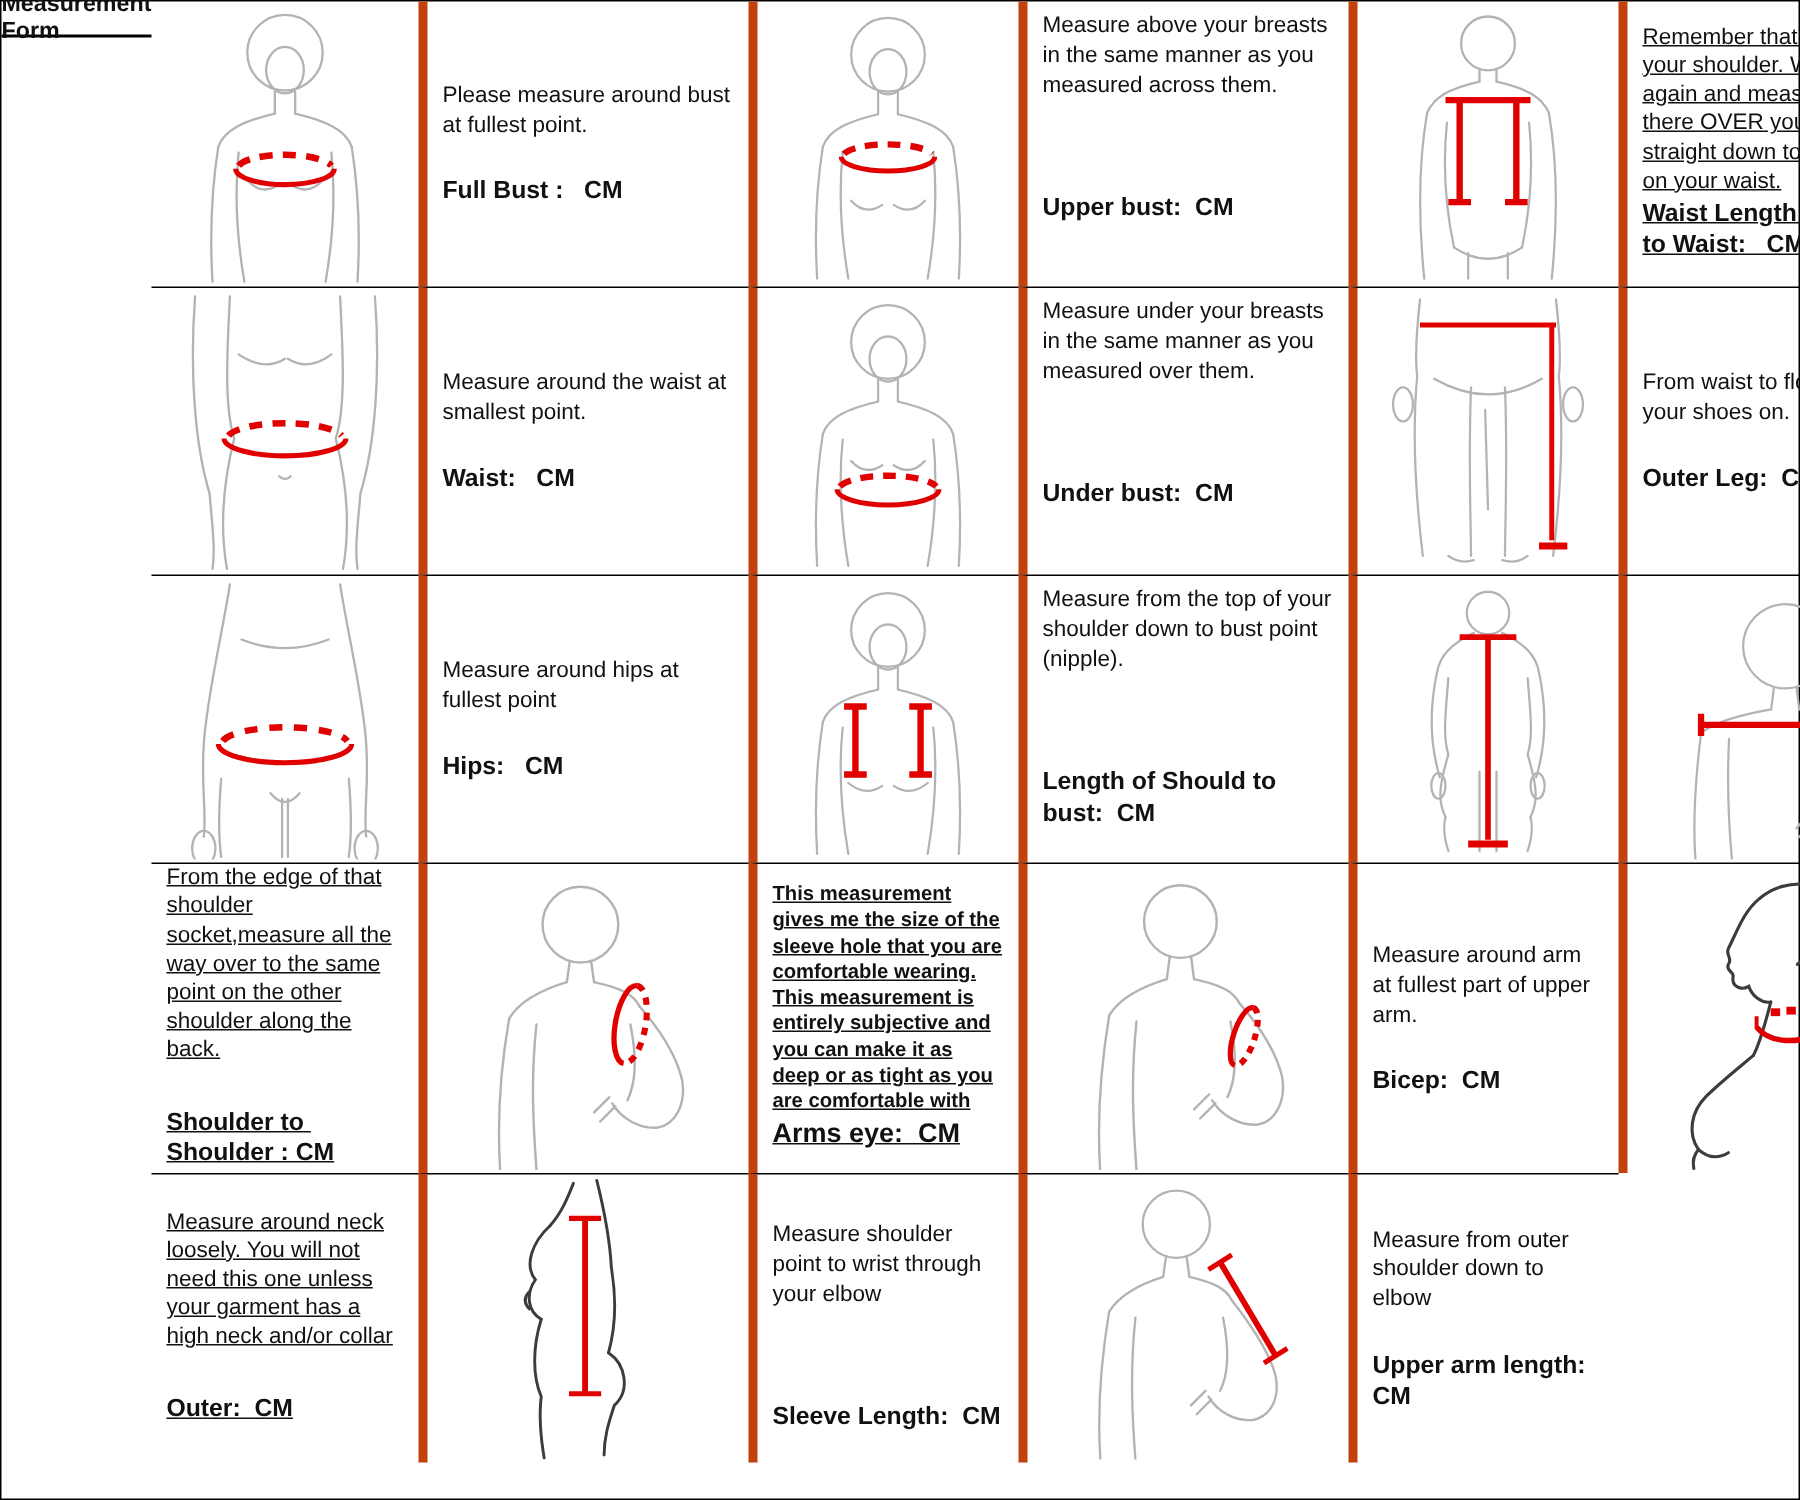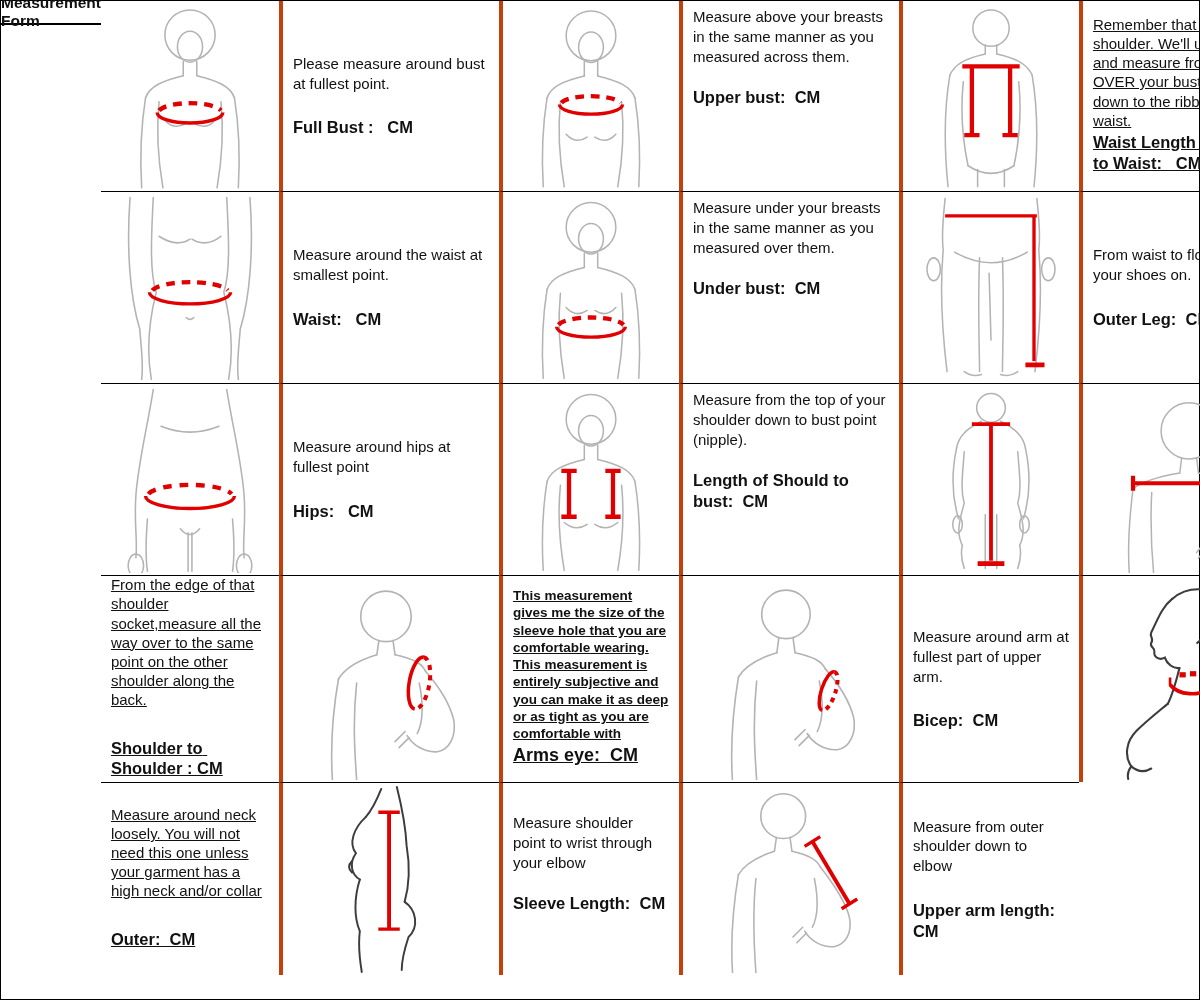--- a/index.html
+++ b/index.html
@@ -16,37 +16,37 @@
     border-bottom:2px solid #000;
     display:flex;align-items:center;justify-content:center;
     font-weight:bold;font-size:15.5px;
   }
   .grid{
     flex:1;
     display:grid;
     grid-template-columns:178px 220px 180px 220px 180px 220px;
     grid-template-rows:190px 192px 192px 207px 193px;
   }
-  .cell{border-left:4px solid #c2410c;border-top:1px solid #000;overflow:hidden;}
+  .cell{border-left:6px solid #c2410c;border-top:1px solid #000;overflow:hidden;}
   .cell:nth-child(6n+1){border-left:none;}
   .cell:nth-child(-n+6){border-top:none;}
   .fig{display:flex;align-items:stretch;justify-content:center;padding:2px;}
   .fig svg{width:100%;height:100%;}
   .txt{
     display:flex;flex-direction:column;justify-content:center;
     padding:8px 10px;
     font-size:15px;line-height:1.32;
   }
   .txt .label{
     font-weight:bold;font-size:16.5px;
     margin-top:24px;white-space:pre-wrap;line-height:1.25;
   }
   .txt.tight{justify-content:flex-start;padding-top:6px;}
   .txt.tight .label{margin-top:6px;}
-  .txt.gapmid .label{margin-top:21px;}
+  .txt.gapmid .label{margin-top:62px;}
   .txt.small{font-size:13px;font-weight:bold;line-height:1.55;}
   .txt.small .label{font-size:16px;}
   .txt.semi{font-size:13.5px;font-weight:bold;line-height:1.35;}
   .txt.semi .label{font-size:18px;margin-top:18px;}
   .txt.fill{justify-content:center;padding-top:4px;line-height:1.28;text-decoration:underline;}
   .txt.fill .label{margin-top:2px;}
   
   .body-line{stroke:#b3b3b3;fill:none;stroke-width:1.6;stroke-linecap:round;}
   .ink{stroke:#3c3c3c;fill:none;stroke-width:2;stroke-linecap:round;}
   .red{stroke:#e10000;fill:none;stroke-linecap:butt;}

